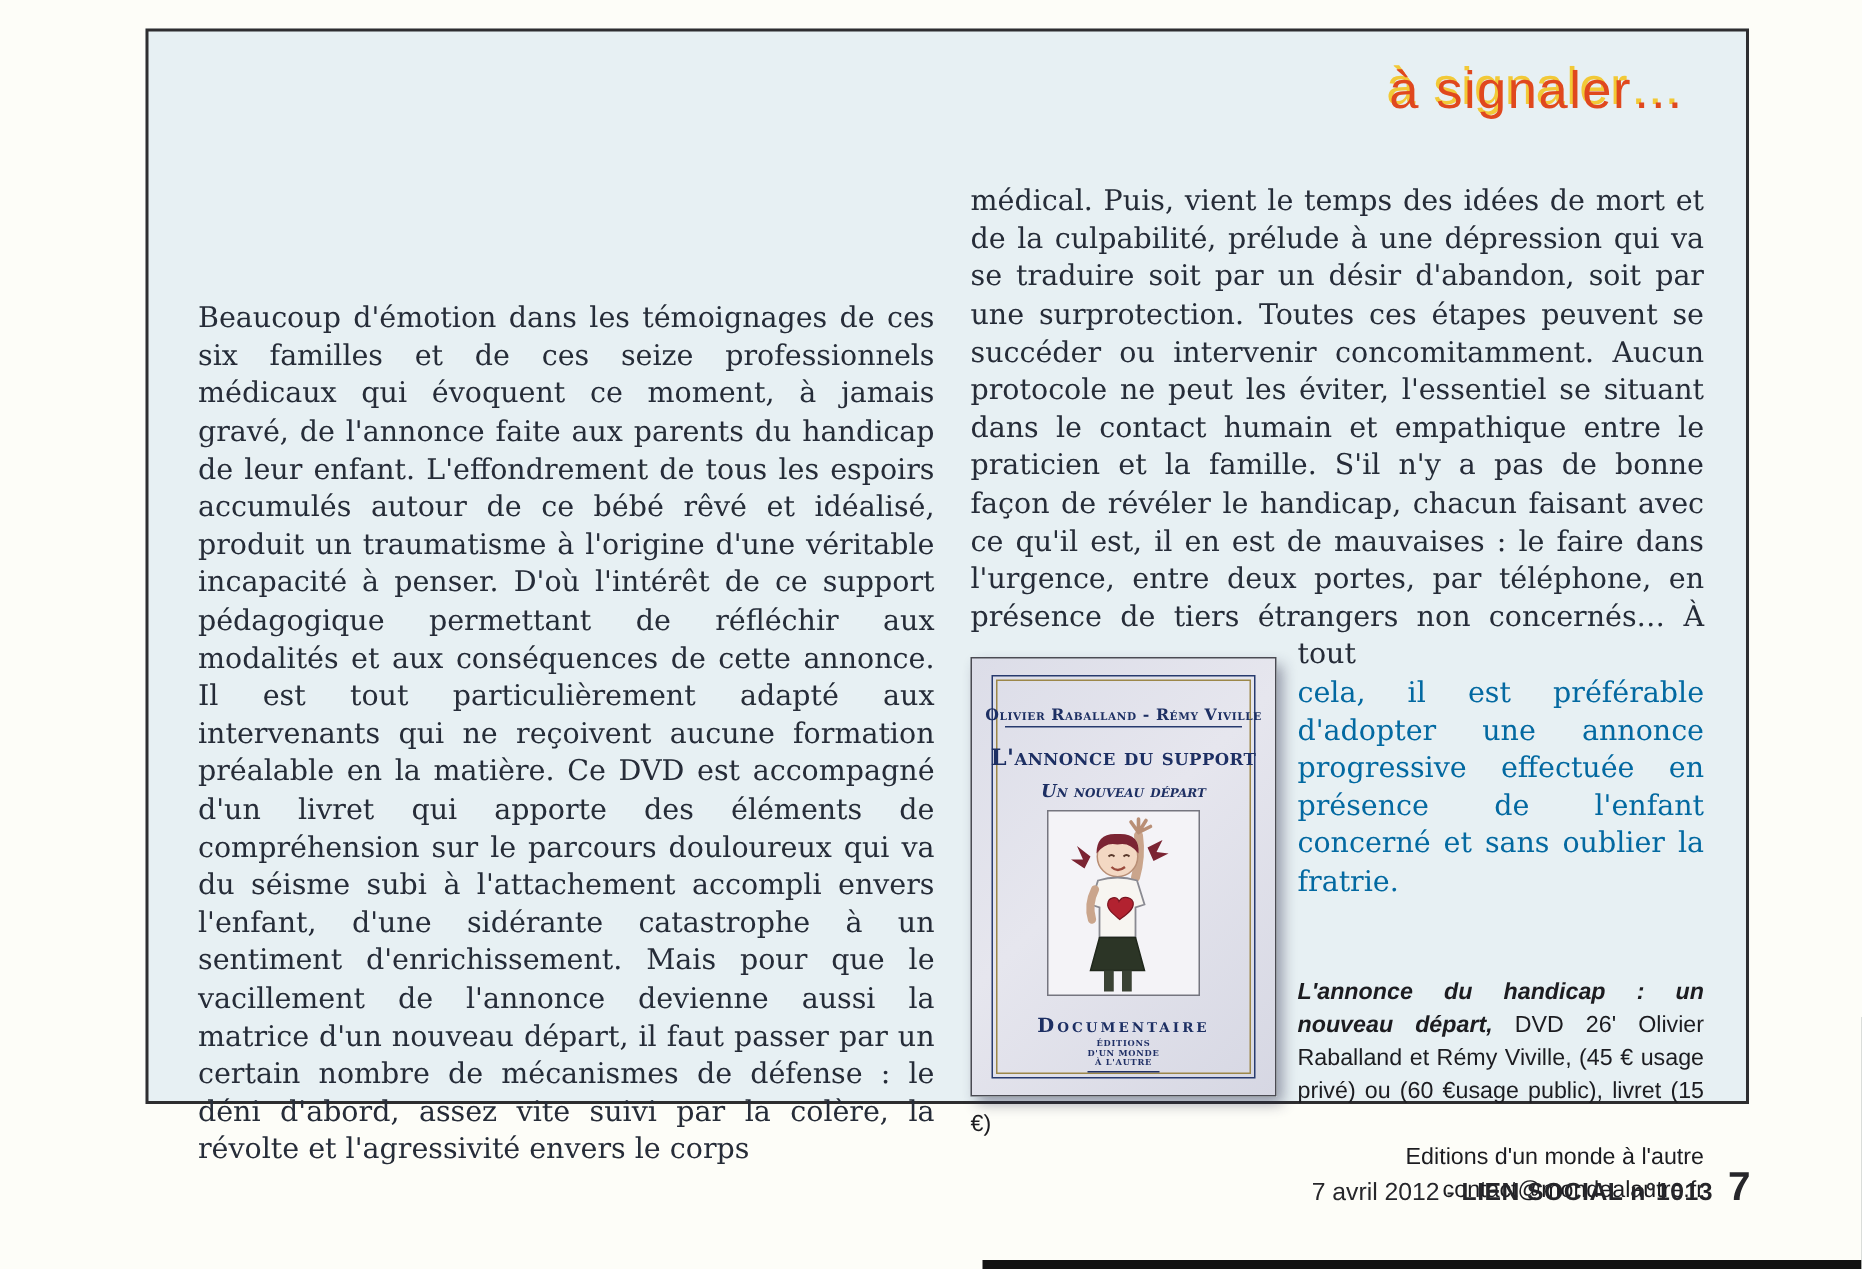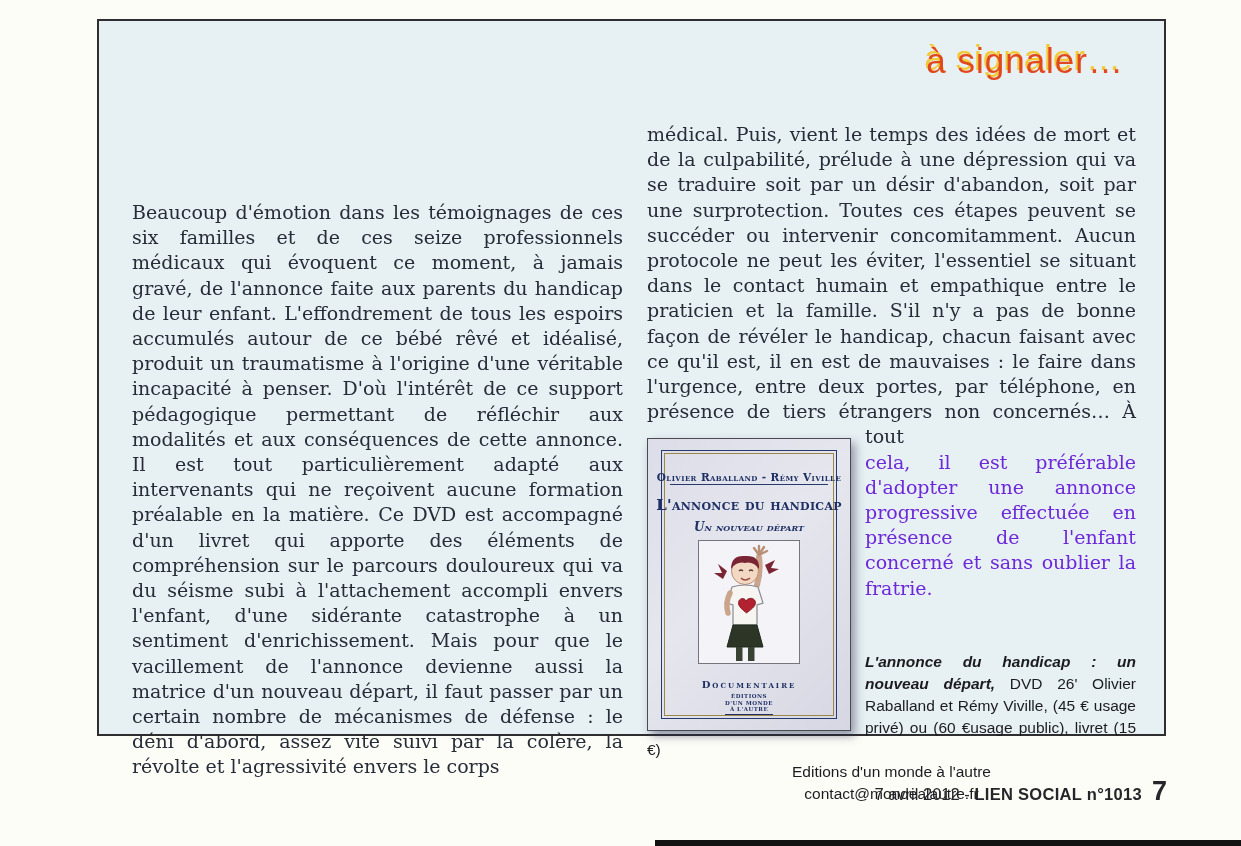--- a/index.html
+++ b/index.html
@@ -61,37 +61,37 @@
     position:absolute; left:0; right:0; top:76px; text-align:center;
     font-variant:small-caps; font-weight:700; font-style:italic;
     font-size:12px; color:#1d2f63;
   }
   .dvd-illo {
     position:absolute; left:50%; transform:translateX(-50%); top:101px;
     width:102px; height:124px; background:#f4f3f7; border:1px solid #75757f;
   }
   .dvd-genre {
     position:absolute; left:0; right:0; top:233px; text-align:center;
-    font-variant:small-caps; font-weight:700; font-size:10px;
+    font-variant:small-caps; font-weight:700; font-size:13px;
     letter-spacing:2px; color:#1d2f63;
   }
   .dvd-publisher {
     position:absolute; left:0; right:0; top:254px; text-align:center;
     font-size:5.5px; line-height:6.5px; font-weight:700;
     letter-spacing:0.5px; color:#203066; text-transform:uppercase;
   }
   .dvd-publisher .pub-underline { display:inline-block; border-bottom:1px solid #203066; padding-bottom:1px; }
   
-  .wrap-text { color:#6d28d9; }
+  .wrap-text { color:#0369a1; }
   .caption {
     margin-top:50px; font-family:"Liberation Sans",sans-serif;
     font-size:15.5px; line-height:22px; color:#1c1c20; text-align:justify;
   }
   .caption .lead { font-weight:700; font-style:italic; }
-  .caption .plain-line { text-align:center; }
+  .caption .plain-line { text-align:right; }
   
   .footer {
     position:absolute; top:776px; right:74px;
     display:flex; align-items:baseline; color:#26262a;
   }
   .footer .f-date { font-size:16.5px; white-space:pre; }
   .footer .f-mag  { font-size:16.5px; font-weight:700; letter-spacing:0.3px; }
   .footer .f-page { font-size:27px; font-weight:700; margin-left:10px; }
   
   .scan-bar { position:absolute; left:655px; bottom:0; width:586px; height:6px; background:#121212; }
@@ -113,21 +113,21 @@
     <div class="col col-right">
       <span>médical. Puis, vient le temps des idées de mort et de la culpabilité, prélude à une dépression qui va se traduire soit par un désir d'abandon, soit par une surprotection. Toutes ces étapes peuvent se succéder ou intervenir concomitamment. Aucun protocole ne peut les éviter, l'essentiel se situant dans le contact humain et empathique entre le praticien et la famille. S'il n'y a pas de bonne façon de révéler le handicap, chacun faisant avec ce qu'il est, il en est de mauvaises : le faire dans l'urgence, entre deux portes, par téléphone, en présence de tiers étrangers non concernés… À tout</span>
 
       <div class="dvd-float">
         <div class="dvd-cover">
           <div class="dvd-frame-outer">
             <div class="dvd-frame-inner"></div>
           </div>
           <div class="dvd-authors">Olivier Raballand - Rémy Viville</div>
           <div class="dvd-rule"></div>
-          <div class="dvd-title">L'annonce du handicap</div>
+          <div class="dvd-title">L'annonce du support</div>
           <div class="dvd-subtitle">Un nouveau départ</div>
 
           <div class="dvd-illo">
             <svg width="100" height="122" viewBox="0 0 100 122">
 
               <path d="M58 44 Q62 30 60 16" fill="none" stroke="#caa58c" stroke-width="6" stroke-linecap="round"></path>
               <path d="M60 14 l-5 -7 M60 14 l0 -9 M60 14 l5 -8 M60 14 l8 -4" stroke="#b98f76" stroke-width="2.4" stroke-linecap="round" fill="none"></path>
 
               <path d="M28 30 l-9 -7 l4 9 l-8 0 l9 6 z" fill="#7b2433"></path>
               <path d="M66 24 l10 -5 l-4 8 l8 1 l-10 5 z" fill="#7b2433"></path>

